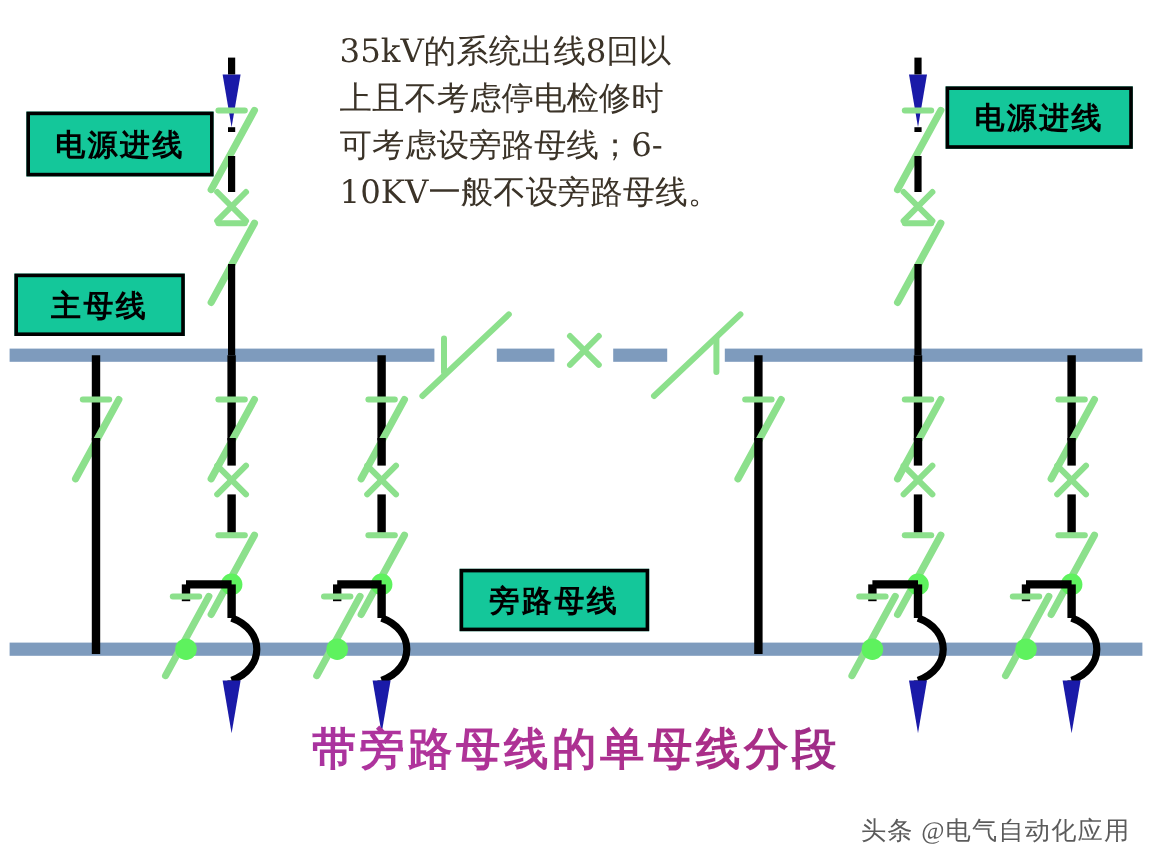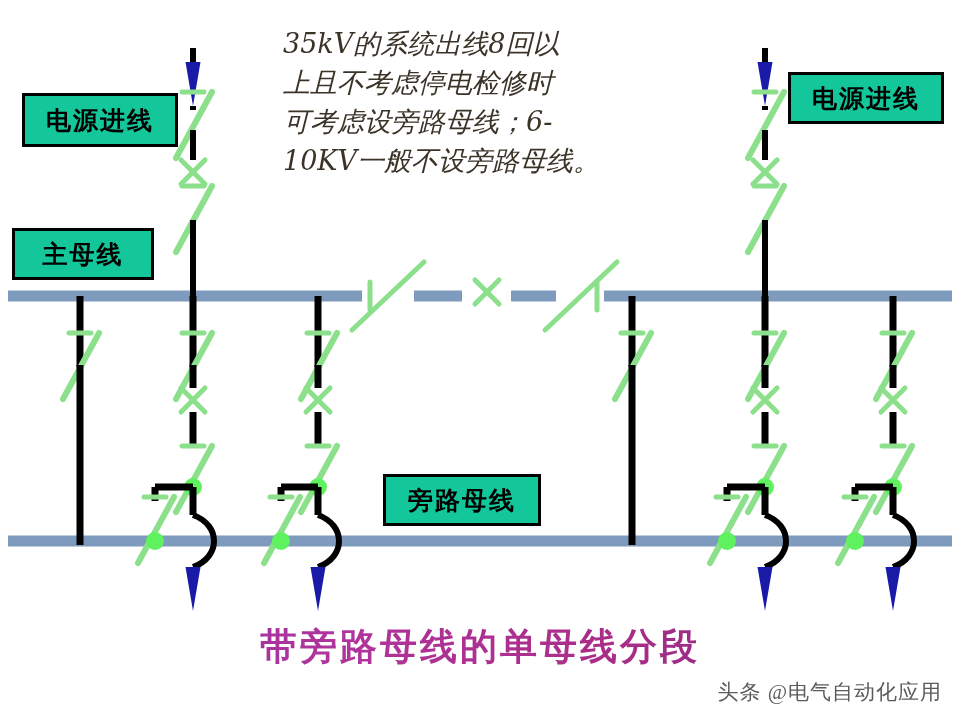--- a/index.html
+++ b/index.html
@@ -32,36 +32,34 @@
   #label-bypass-bus{left:383px;top:474px;width:158px;height:52px;font-size:25px;}
 
   #annotation{
     position:absolute;
     left:283px;top:24px;width:380px;
     font-family:"DejaVu Serif", serif;
     font-size:27px;
     line-height:39px;
     color:#3b3328;
     white-space:pre-line;
-    font-style:italic;
   }
 
   #diagram-title{
     position:absolute;
     left:0;top:600px;width:960px;
     text-align:center;
     font-family:"DejaVu Serif", serif;
     font-weight:bold;
     font-size:37px;
     letter-spacing:3px;
     background:linear-gradient(90deg,#8e2fa8 0%,#b0349c 35%,#a92d86 65%,#6f2a8e 100%);
     -webkit-background-clip:text;
     background-clip:text;
     color:transparent;
-    margin-top:22px;
   }
 
   #watermark{
     position:absolute;
     right:18px;bottom:14px;
     font-family:Liberation Serif, serif;
     font-size:21px;
     color:#4a4a4a;
     opacity:.9;
     letter-spacing:1px;

